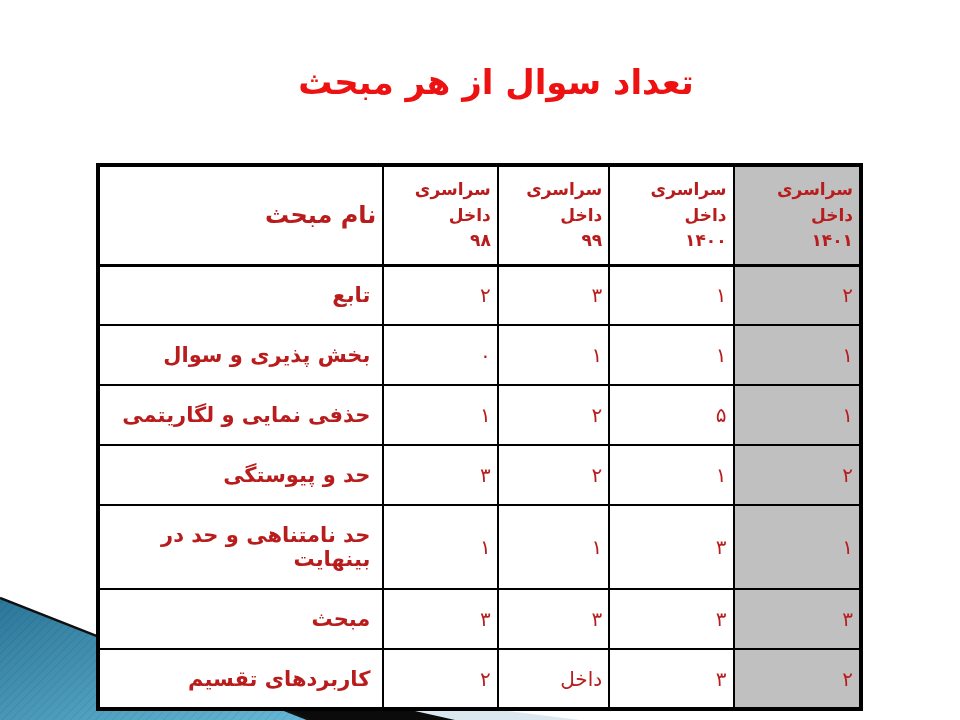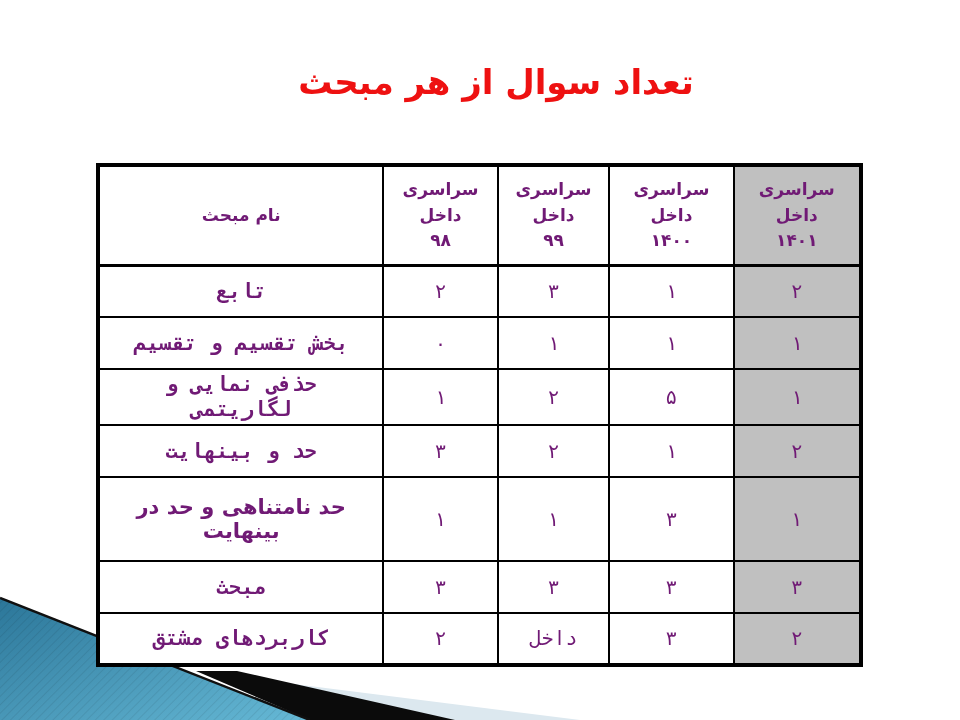--- a/index.html
+++ b/index.html
@@ -27,30 +27,30 @@
   }
 
   
   .qtable{
     position:absolute;left:96px;top:163px;width:767px;z-index:2;
     border-collapse:collapse;table-layout:fixed;background:#ffffff;
     border:4px solid var(--border-black);
   }
   .qtable th,.qtable td{
     border:2px solid var(--border-black);
-    text-align:center;vertical-align:middle;direction:rtl;
-    padding:2px 6px;color:#701a75;
+    text-align:right;vertical-align:middle;direction:rtl;
+    padding:2px 6px;color:#b91c1c;
   }
   .qtable thead th{
     font-weight:bold;font-size:17px;line-height:1.5;white-space:pre-line;
     border-bottom:3px solid var(--border-black);
   }
-  .qtable th.topic-h{font-size:17px;}
+  .qtable th.topic-h{font-size:24px;}
   .r-header{height:100px;}
-  .r-norm{height:52px;font-family:Liberation Mono, monospace;}
+  .r-norm{height:60px;}
   .r-tall{height:84px;margin-top:13px;}
   td.topic{font-weight:bold;font-size:21px;padding:2px 12px;}
   td.num{font-size:20px;font-weight:normal;}
   .gray{background:var(--highlight-gray);}
 </style>
 </head>
 <body>
 
 <div class="slide">
 
@@ -98,56 +98,56 @@
     </thead>
     <tbody>
       <tr class="r-norm">
         <td class="topic">تابع</td>
         <td class="num">۲</td>
         <td class="num">۳</td>
         <td class="num">۱</td>
         <td class="num gray">۲</td>
       </tr>
       <tr class="r-norm">
-        <td class="topic">بخش تقسیم و تقسیم</td>
+        <td class="topic">بخش پذیری و سوال</td>
         <td class="num">۰</td>
         <td class="num">۱</td>
         <td class="num">۱</td>
         <td class="num gray">۱</td>
       </tr>
       <tr class="r-norm">
         <td class="topic">حذفی نمایی و لگاریتمی</td>
         <td class="num">۱</td>
         <td class="num">۲</td>
         <td class="num">۵</td>
         <td class="num gray">۱</td>
       </tr>
       <tr class="r-norm">
-        <td class="topic">حد و بینهایت</td>
+        <td class="topic">حد و پیوستگی</td>
         <td class="num">۳</td>
         <td class="num">۲</td>
         <td class="num">۱</td>
         <td class="num gray">۲</td>
       </tr>
       <tr class="r-tall">
         <td class="topic">حد نامتناهی و حد در بینهایت</td>
         <td class="num">۱</td>
         <td class="num">۱</td>
         <td class="num">۳</td>
         <td class="num gray">۱</td>
       </tr>
       <tr class="r-norm">
         <td class="topic">مبحث</td>
         <td class="num">۳</td>
         <td class="num">۳</td>
         <td class="num">۳</td>
         <td class="num gray">۳</td>
       </tr>
       <tr class="r-norm">
-        <td class="topic">کاربردهای مشتق</td>
+        <td class="topic">کاربردهای تقسیم</td>
         <td class="num">۲</td>
         <td class="num">داخل</td>
         <td class="num">۳</td>
         <td class="num gray">۲</td>
       </tr>
     </tbody>
   </table>
 
 </div>
 

